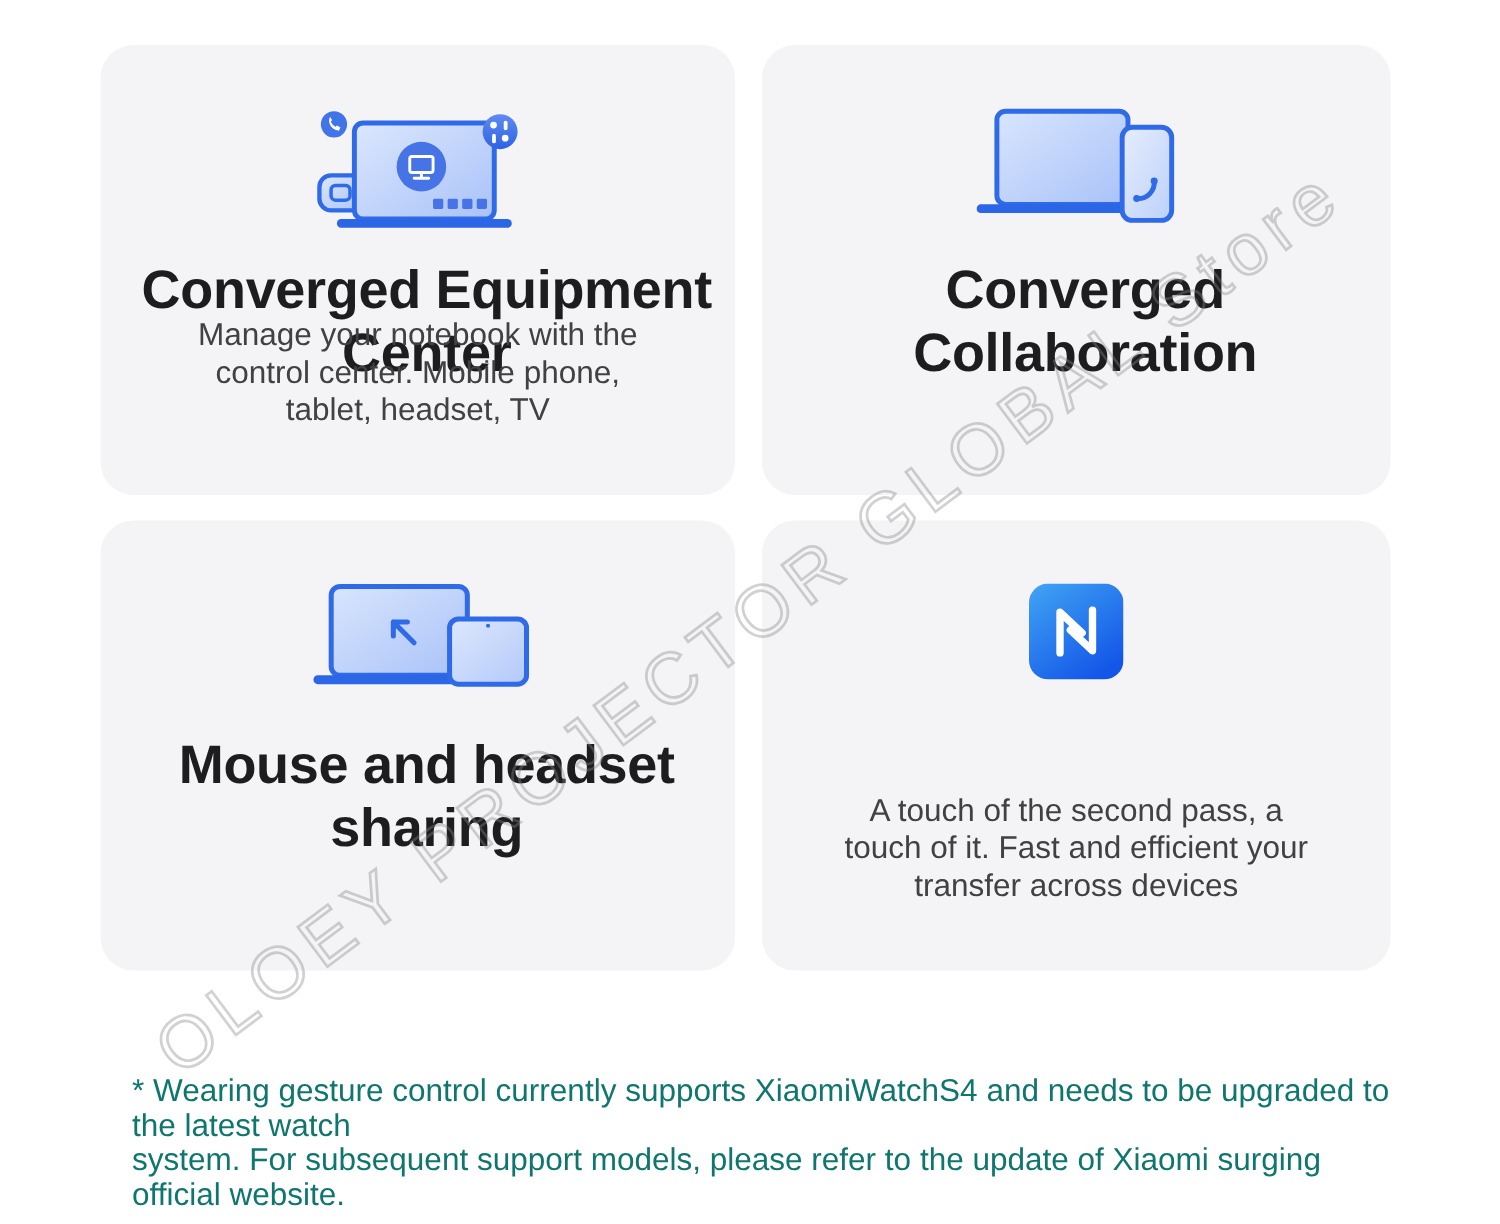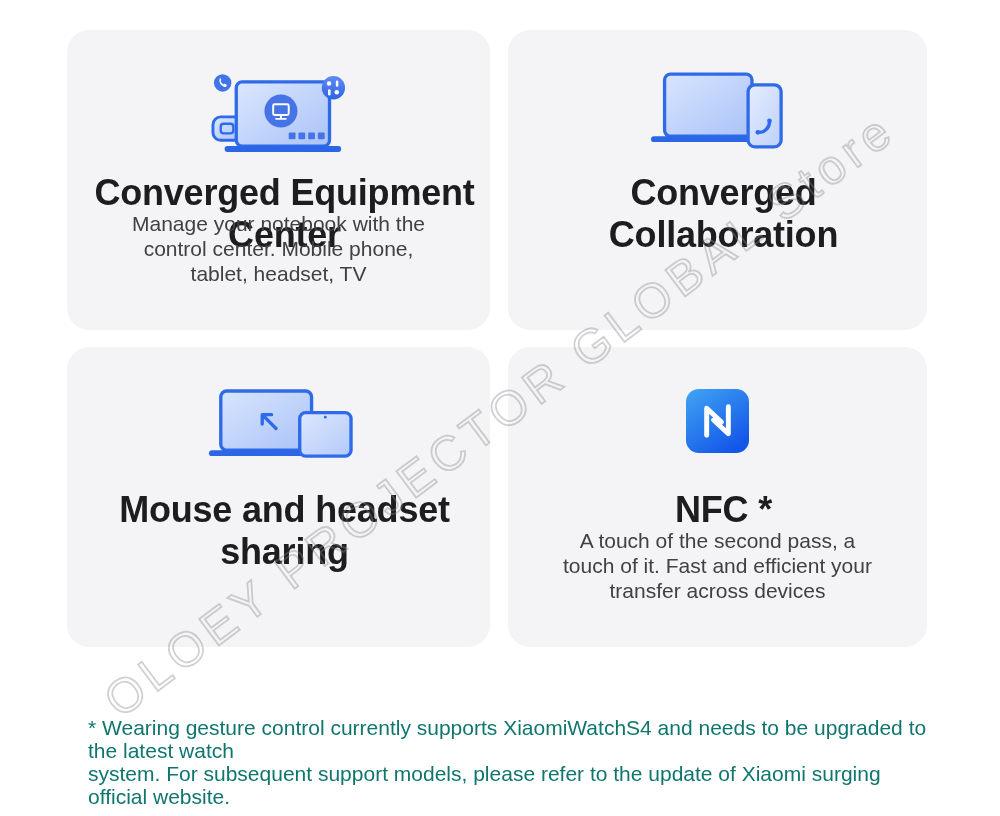--- a/index.html
+++ b/index.html
@@ -149,20 +149,19 @@
         <linearGradient id="g4a" x1="0" y1="0" x2="0.7" y2="1">
           <stop offset="0" stop-color="#41a5f4"></stop>
             <stop offset="1" stop-color="#1356e8"></stop>
         </linearGradient>
       </defs>
       <rect x="0" y="0" width="64" height="65" rx="13" fill="url(#g4a)"></rect>
       <path d="M21 47 V19.5 L36 33.5" stroke="#ffffff" stroke-width="5" fill="none" stroke-linecap="round" stroke-linejoin="round"></path>
       <path d="M43 18 V45.5 L28 31.5" stroke="#ffffff" stroke-width="5" fill="none" stroke-linecap="round" stroke-linejoin="round"></path>
     </svg>
   </div>
-  <div class="card-title">NFC *</div>
   <div class="card-body">A touch of the second pass, a
 touch of it. Fast and efficient your
 transfer across devices</div>
 </div>
 
 <div class="footnote">* Wearing gesture control currently supports XiaomiWatchS4 and needs to be upgraded to the latest watch
 system. For subsequent support models, please refer to the update of Xiaomi surging official website.</div>
 
 </body></html>

